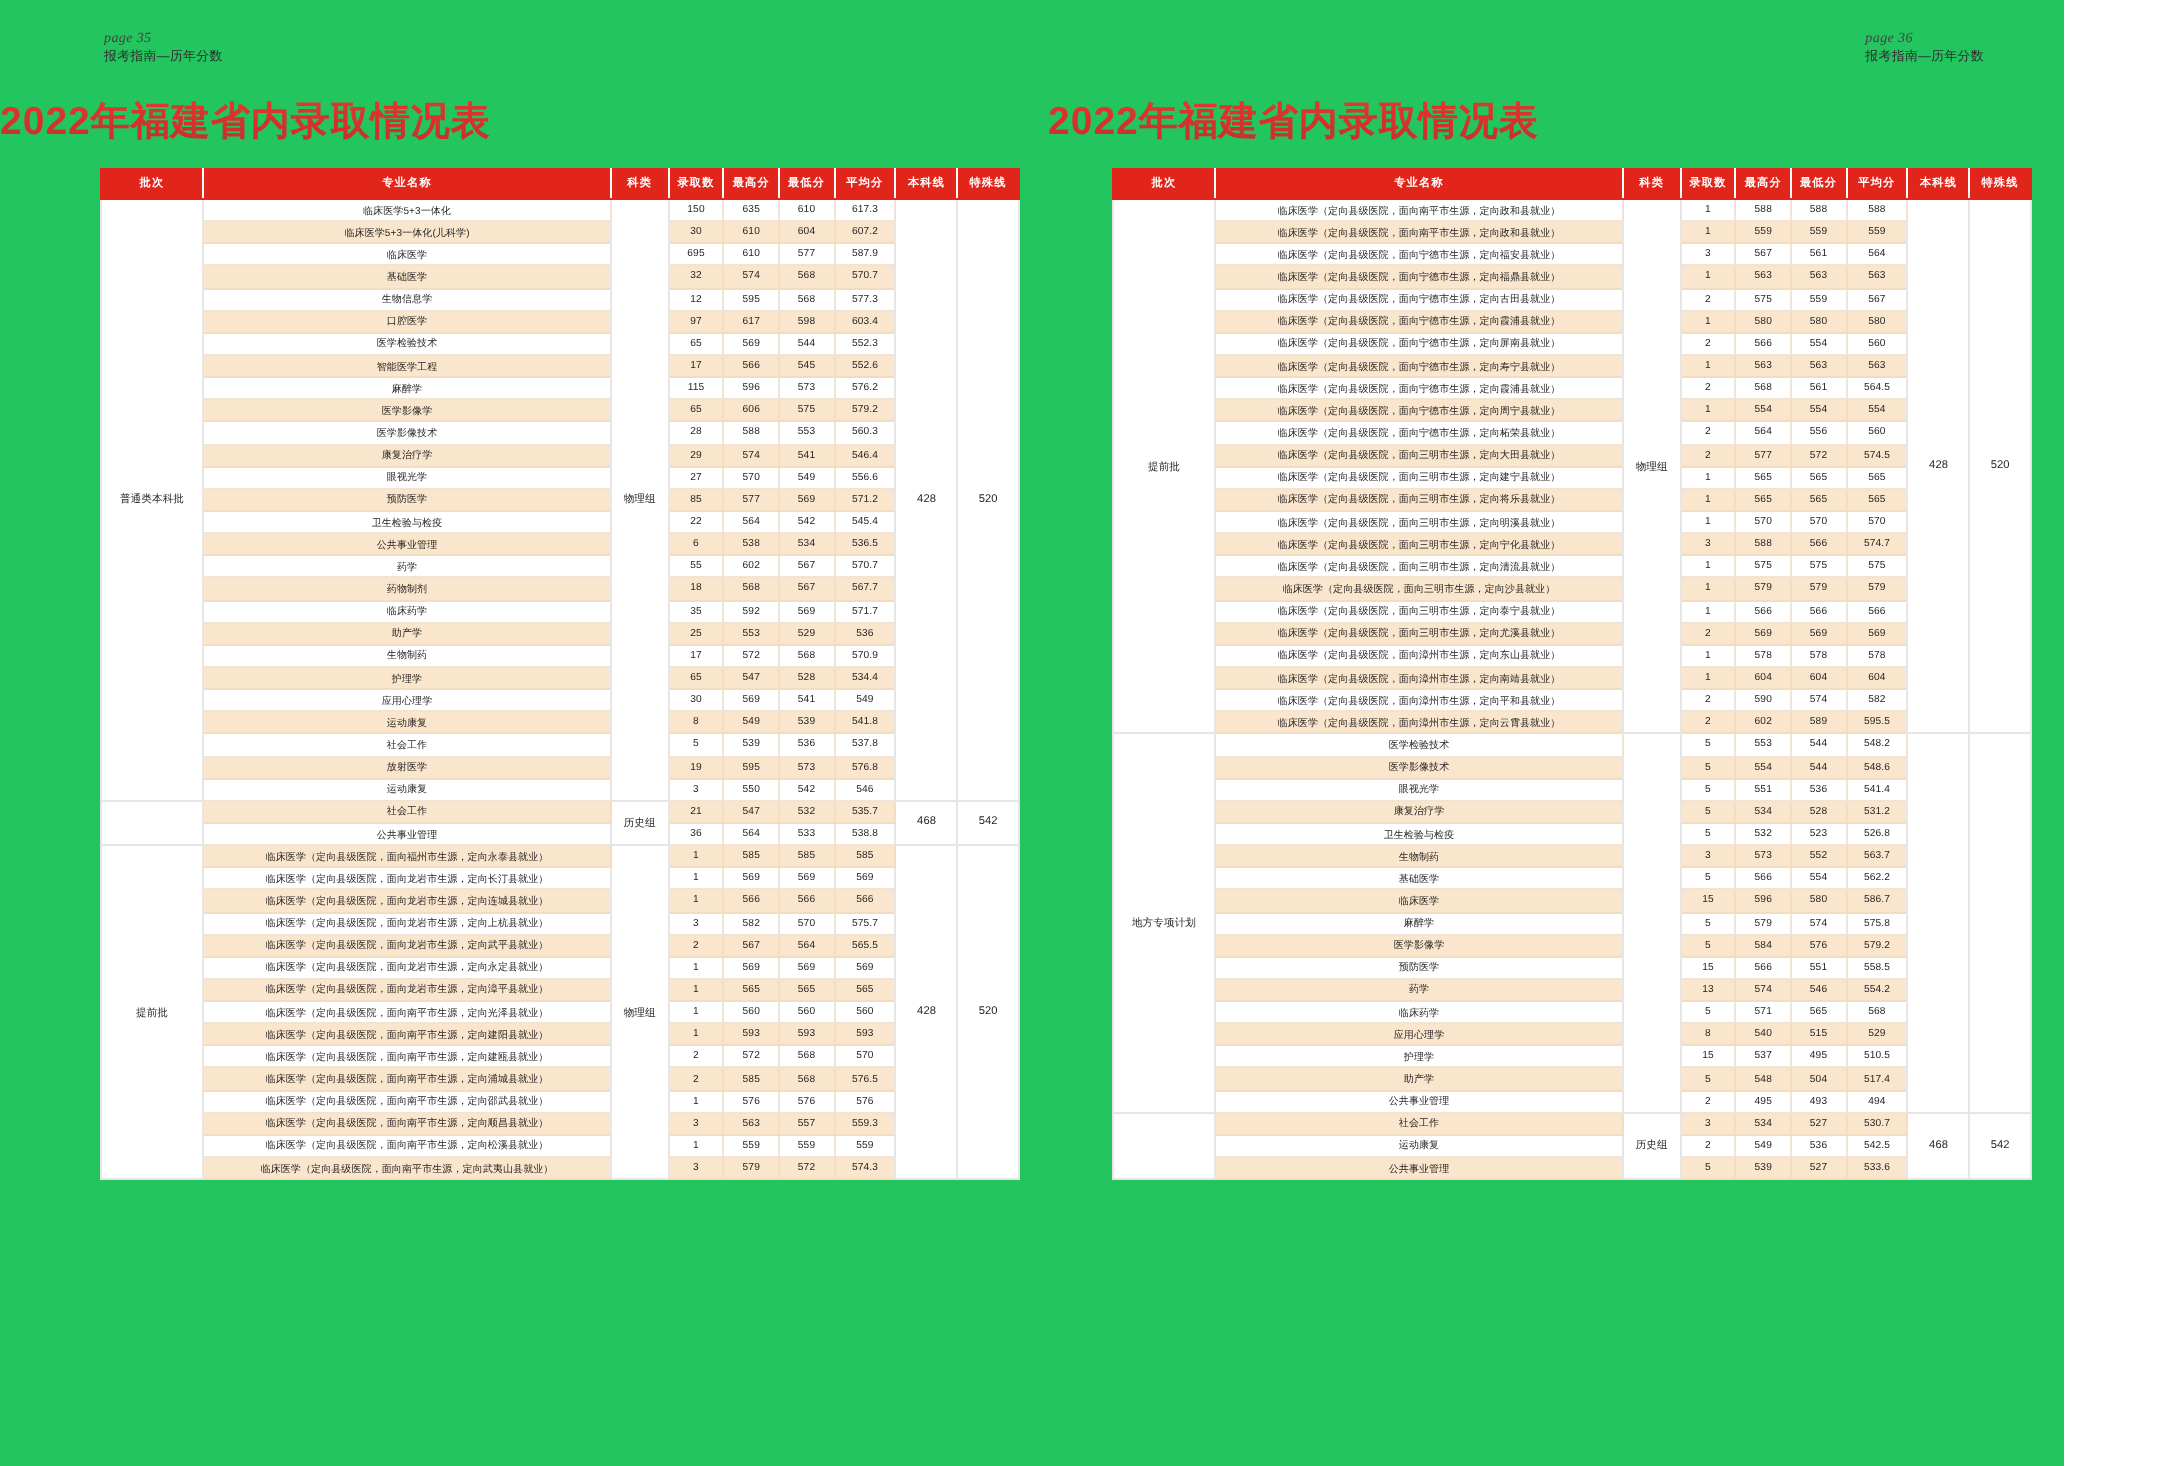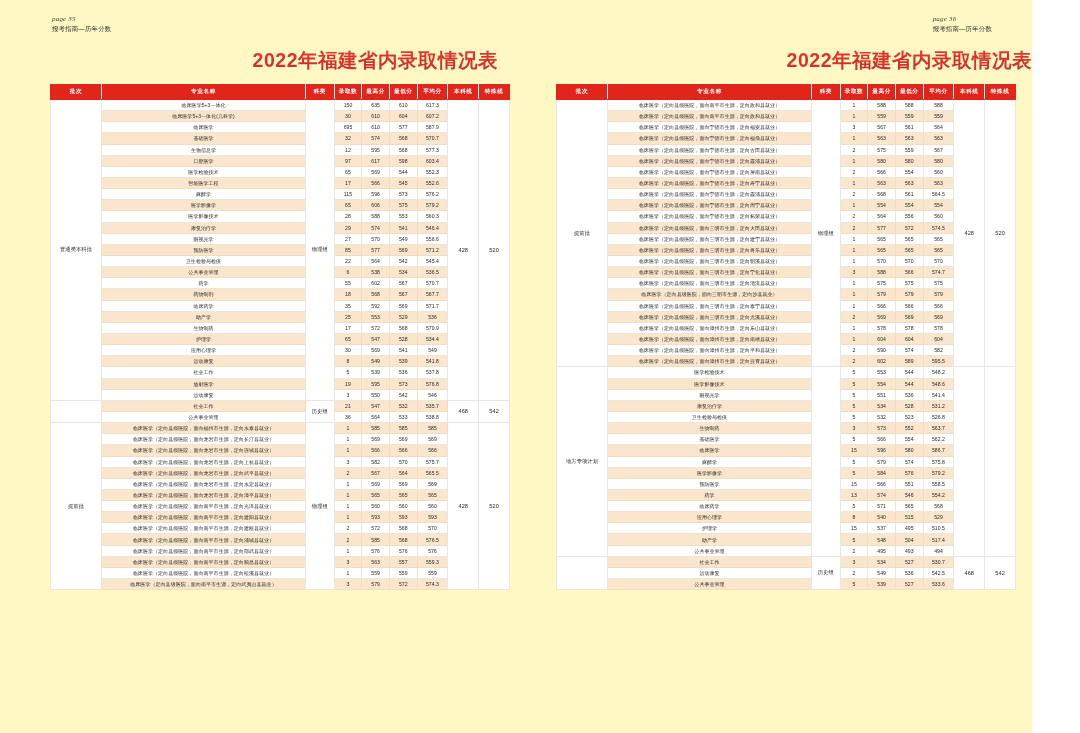--- a/index.html
+++ b/index.html
@@ -6,21 +6,21 @@
   html, body {
     margin: 0; padding: 0;
     width: 1080px; height: 733px;
     background: #ffffff;
     font-family: "Liberation Sans", "DejaVu Sans", sans-serif;
     overflow: hidden;
   }
   .spread {
     width: 1032px; height: 733px;
     display: flex;
-    background: #fef9c3;
+    background: #22c55e;
   }
   .page {
     width: 540px; height: 733px;
     position: relative;
     padding: 0;
   }
   .page-head {
     position: absolute;
     top: 14px;
     font-size: 6.2px;
@@ -36,21 +36,21 @@
     display: block;
   }
   .page-head .sub { display: block; font-size: 6.4px; color: #2e2e2e; }
   .page-left .page-head { left: 52px; text-align: left; }
   .page-right .page-head { right: 40px; text-align: left; }
 
   .title {
     position: absolute;
     top: 47px;
     left: 0; right: 0;
-    text-align: right;
+    text-align: left;
     font-size: 19.5px;
     font-weight: bold;
     letter-spacing: 0.5px;
     background: linear-gradient(180deg, #e8382f 0%, #d8322c 45%, #c3302f 100%);
     -webkit-background-clip: text;
     background-clip: text;
     color: transparent;
   }
   .page-left .title { padding-right: 18px; }
   .page-right .title { padding-left: 8px; }

